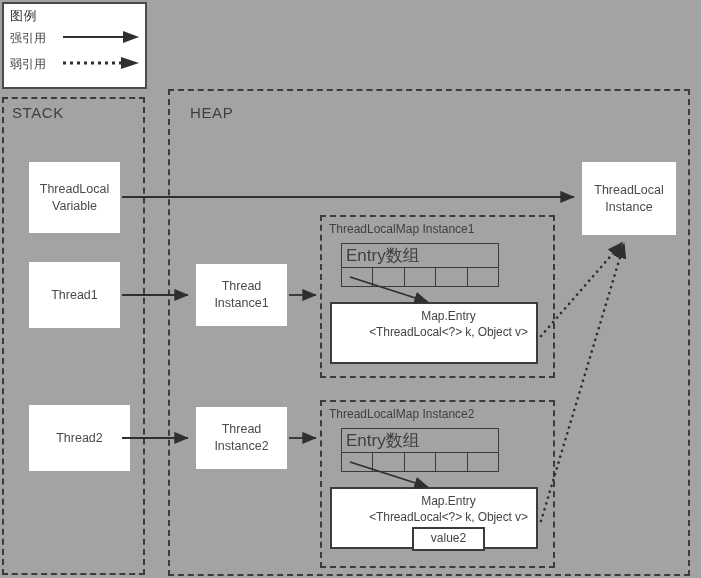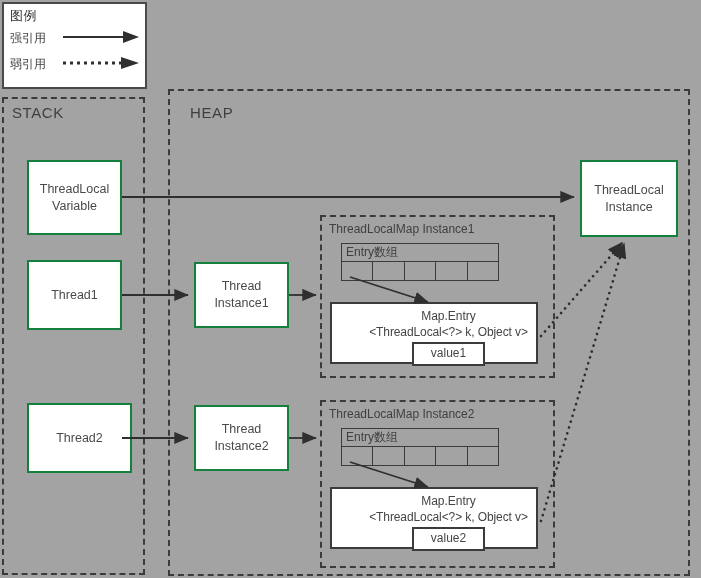--- a/index.html
+++ b/index.html
@@ -52,21 +52,21 @@
   .region-label {
     font-size: 15px;
     color: #3f3f3f;
     letter-spacing: 0.6px;
   }
   .label-stack { left: 12px; top: 104px; }
   .label-heap  { left: 190px; top: 104px; }
 
   
   .node {
-    border: 2px solid #15803d;
+    border: 2px solid #a3a3a3;
     background: #ffffff;
     display: flex;
     flex-direction: column;
     align-items: center;
     justify-content: center;
     font-size: 12.5px;
     line-height: 17px;
     color: #4a4a4a;
     text-align: center;
   }
@@ -97,21 +97,21 @@
   .entry-table {
     border-collapse: collapse;
     table-layout: fixed;
   }
   .entry-table td {
     border: 1.5px solid #3b3b3b;
     padding: 0;
     height: 18px;
   }
   .entry-head {
-    font-size: 12px;
+    font-size: 17px;
     color: #3f3f3f;
     text-align: left;
     padding-left: 4px !important;
     height: 16px !important;
   }
   .tbl1 { left: 341px; top: 243px; width: 158px; }
   .tbl2 { left: 341px; top: 428px; width: 158px; }
 
   
   .mapentry {
@@ -215,21 +215,20 @@
       <td style="width:18%"></td>
       <td style="width:18%"></td>
       <td style="width:28%"></td>
     </tr>
   </tbody>
     </table>
 
   <div class="abs mapentry me1">
     <span class="me-title">Map.Entry</span>
     <span class="me-sig">&lt;ThreadLocal&lt;?&gt; k, Object v&gt;</span>
-    <span class="me-value">value1</span>
   </div>
 
   <div class="abs tlmap tlmap2"></div>
   <div class="abs tlmap-label lbl-map2">ThreadLocalMap Instance2</div>
 
   <table class="abs entry-table tbl2">
     <tbody>
         <tr>
       <td class="entry-head" colspan="5">Entry数组</td>
     </tr>

